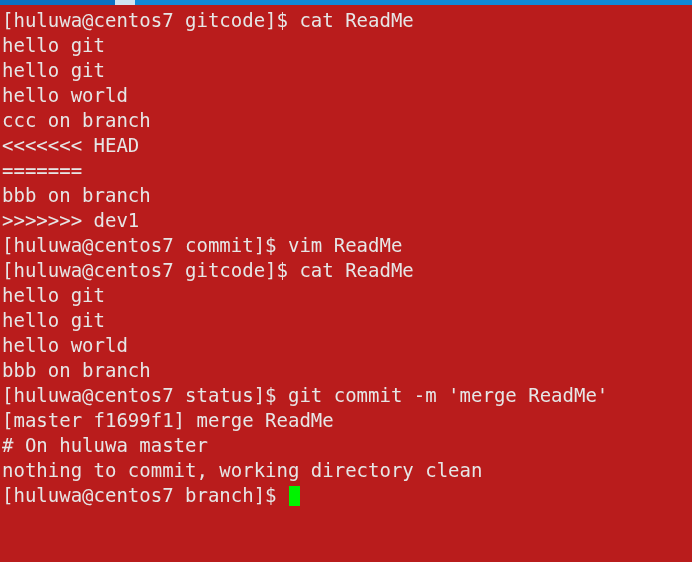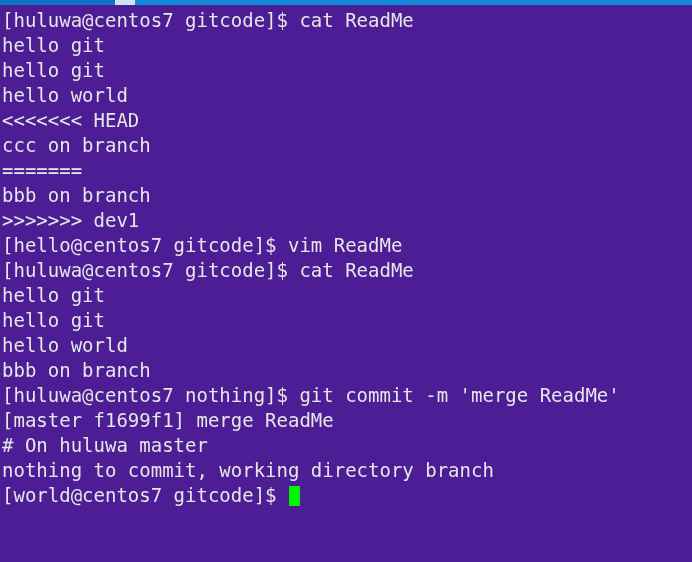--- a/index.html
+++ b/index.html
@@ -43,21 +43,21 @@
     flex: 1;
     background: #1089d8;
   }
   
   .screen {
     position: absolute;
     top: 5px;
     left: 0;
     width: 692px;
     height: 557px;
-    background: #4c1d95;
+    background: #b91c1c;
     padding: 3px 0 0 2px;
     box-sizing: border-box;
   }
   .line {
     height: 25px;
     line-height: 25px;
     font-size: 19px;
     letter-spacing: 0px;
     color: #e6e6e6;
     white-space: pre;
@@ -84,31 +84,31 @@
     <div class="titlebar-seg-left"></div>
     <div class="titlebar-seg-active"></div>
     <div class="titlebar-seg-right"></div>
   </div>
 
   <div class="screen" id="screen">
       <div class="line"><span class="line-inner">[huluwa@centos7 gitcode]$ cat ReadMe</span></div>
       <div class="line"><span class="line-inner">hello git</span></div>
       <div class="line"><span class="line-inner">hello git</span></div>
       <div class="line"><span class="line-inner">hello world</span></div>
+      <div class="line"><span class="line-inner">ccc on branch</span></div>
       <div class="line"><span class="line-inner">&lt;&lt;&lt;&lt;&lt;&lt;&lt; HEAD</span></div>
-      <div class="line"><span class="line-inner">ccc on branch</span></div>
       <div class="line"><span class="line-inner">=======</span></div>
       <div class="line"><span class="line-inner">bbb on branch</span></div>
       <div class="line"><span class="line-inner">&gt;&gt;&gt;&gt;&gt;&gt;&gt; dev1</span></div>
-      <div class="line"><span class="line-inner">[hello@centos7 gitcode]$ vim ReadMe</span></div>
+      <div class="line"><span class="line-inner">[huluwa@centos7 commit]$ vim ReadMe</span></div>
       <div class="line"><span class="line-inner">[huluwa@centos7 gitcode]$ cat ReadMe</span></div>
       <div class="line"><span class="line-inner">hello git</span></div>
       <div class="line"><span class="line-inner">hello git</span></div>
       <div class="line"><span class="line-inner">hello world</span></div>
       <div class="line"><span class="line-inner">bbb on branch</span></div>
-      <div class="line"><span class="line-inner">[huluwa@centos7 nothing]$ git commit -m 'merge ReadMe'</span></div>
+      <div class="line"><span class="line-inner">[huluwa@centos7 status]$ git commit -m 'merge ReadMe'</span></div>
       <div class="line"><span class="line-inner">[master f1699f1] merge ReadMe</span></div>
       <div class="line"><span class="line-inner"># On huluwa master</span></div>
-      <div class="line"><span class="line-inner">nothing to commit, working directory branch</span></div>
-      <div class="line"><span class="line-inner">[world@centos7 gitcode]$ </span><span class="cursor"></span></div>
+      <div class="line"><span class="line-inner">nothing to commit, working directory clean</span></div>
+      <div class="line"><span class="line-inner">[huluwa@centos7 branch]$ </span><span class="cursor"></span></div>
     </div>
 
 </div>
 
 </body></html>

